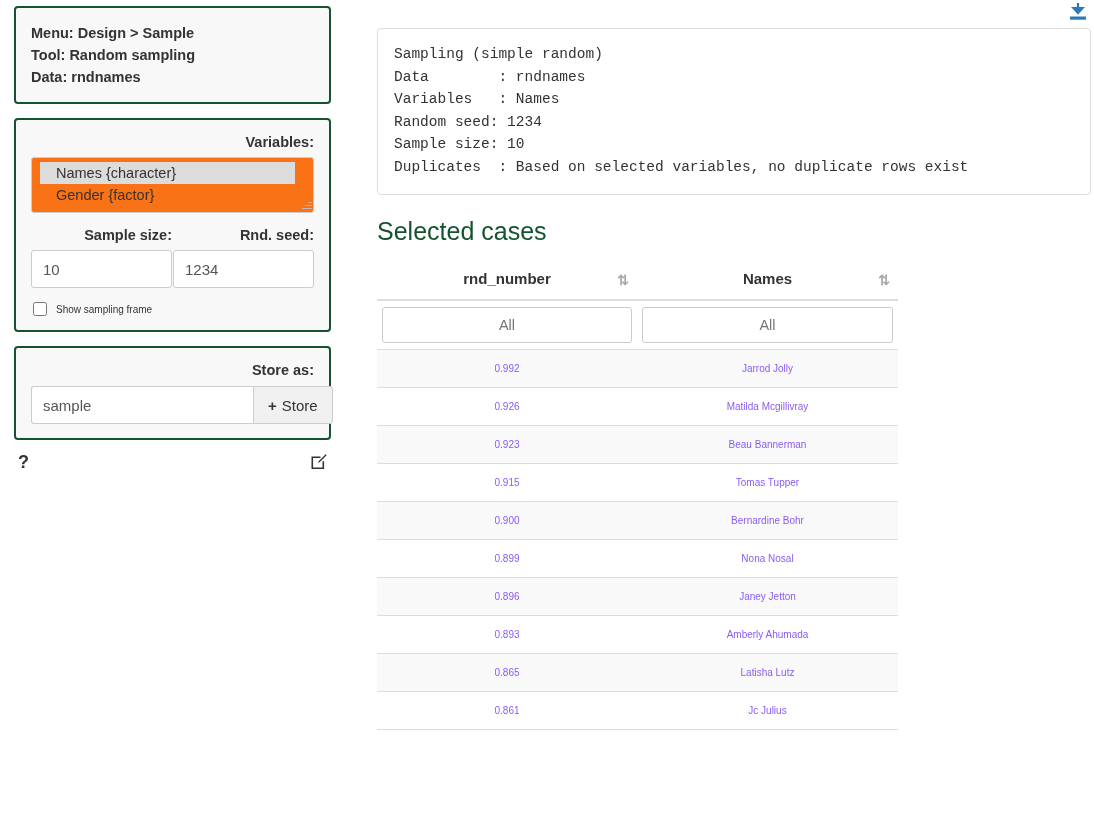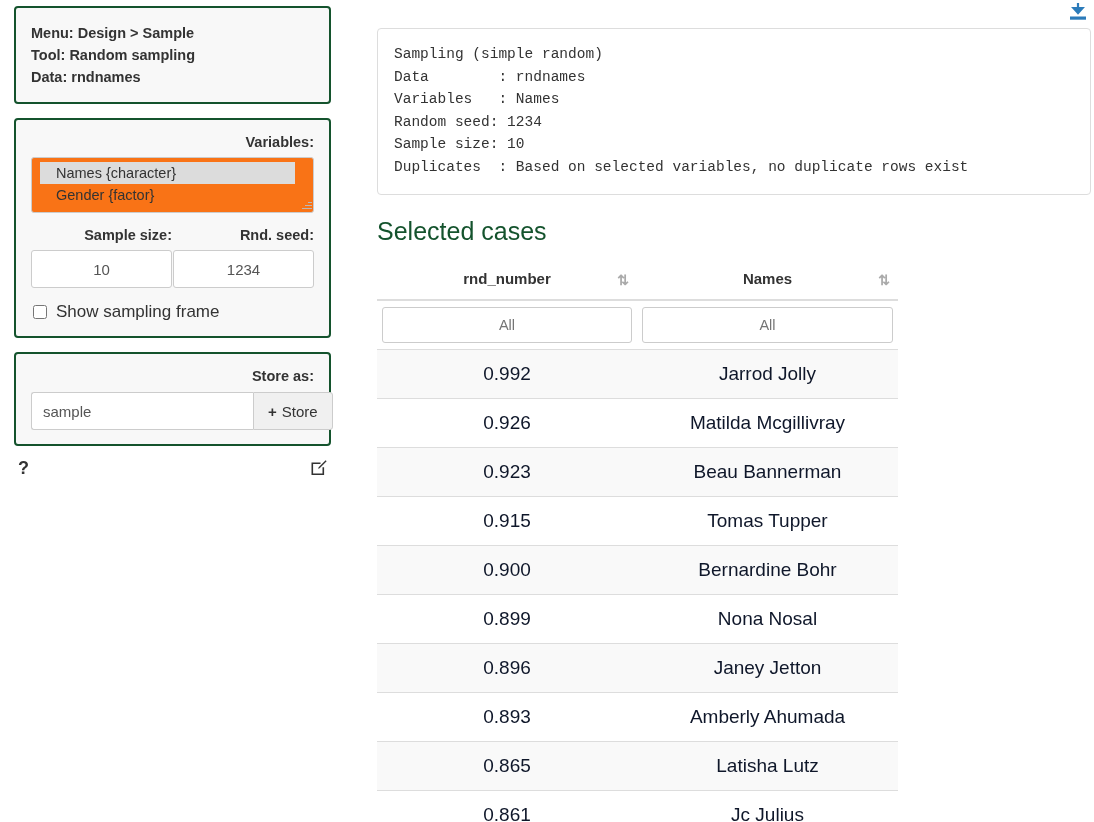--- a/index.html
+++ b/index.html
@@ -91,35 +91,34 @@
     width: 100%;
     height: 38px;
     box-sizing: border-box;
     border: 1px solid #cccccc;
     border-radius: 3px;
     background: #ffffff;
     font-size: 15px;
     color: #555;
     padding: 0 11px;
     font-family: "Liberation Sans", sans-serif;
-    text-align: center;
   }
   .checkbox-row {
     display: flex;
     align-items: center;
     margin-top: 14px;
   }
   .checkbox-row input[type=checkbox] {
     width: 14px;
     height: 14px;
     margin: 0 9px 0 2px;
     accent-color: #888;
   }
   .checkbox-label {
-    font-size: 17px;
+    font-size: 10px;
     color: #333;
   }
   .store-row {
     display: flex;
     margin-top: 8px;
   }
   .store-input {
     flex: 1 1 auto;
     height: 38px;
     box-sizing: border-box;
@@ -240,22 +239,22 @@
     background: #ffffff;
     font-size: 14.5px;
     color: #888;
     padding: 0 10px;
     font-family: "Liberation Sans", sans-serif;
     text-align: center;
   }
   table.cases td.data {
     border-bottom: 1px solid #dddddd;
     padding: 13px 8px;
-    font-size: 19px;
-    color: #0f172a;
+    font-size: 10px;
+    color: #8b5cf6;
     text-align: center;
   }
   table.cases tbody tr.odd td {
     background: #f9f9f9;
   }
   table.cases col.c1 { width: 260px; }
   table.cases col.c2 { width: 261px; }
 </style>
 </head>
 <body>

